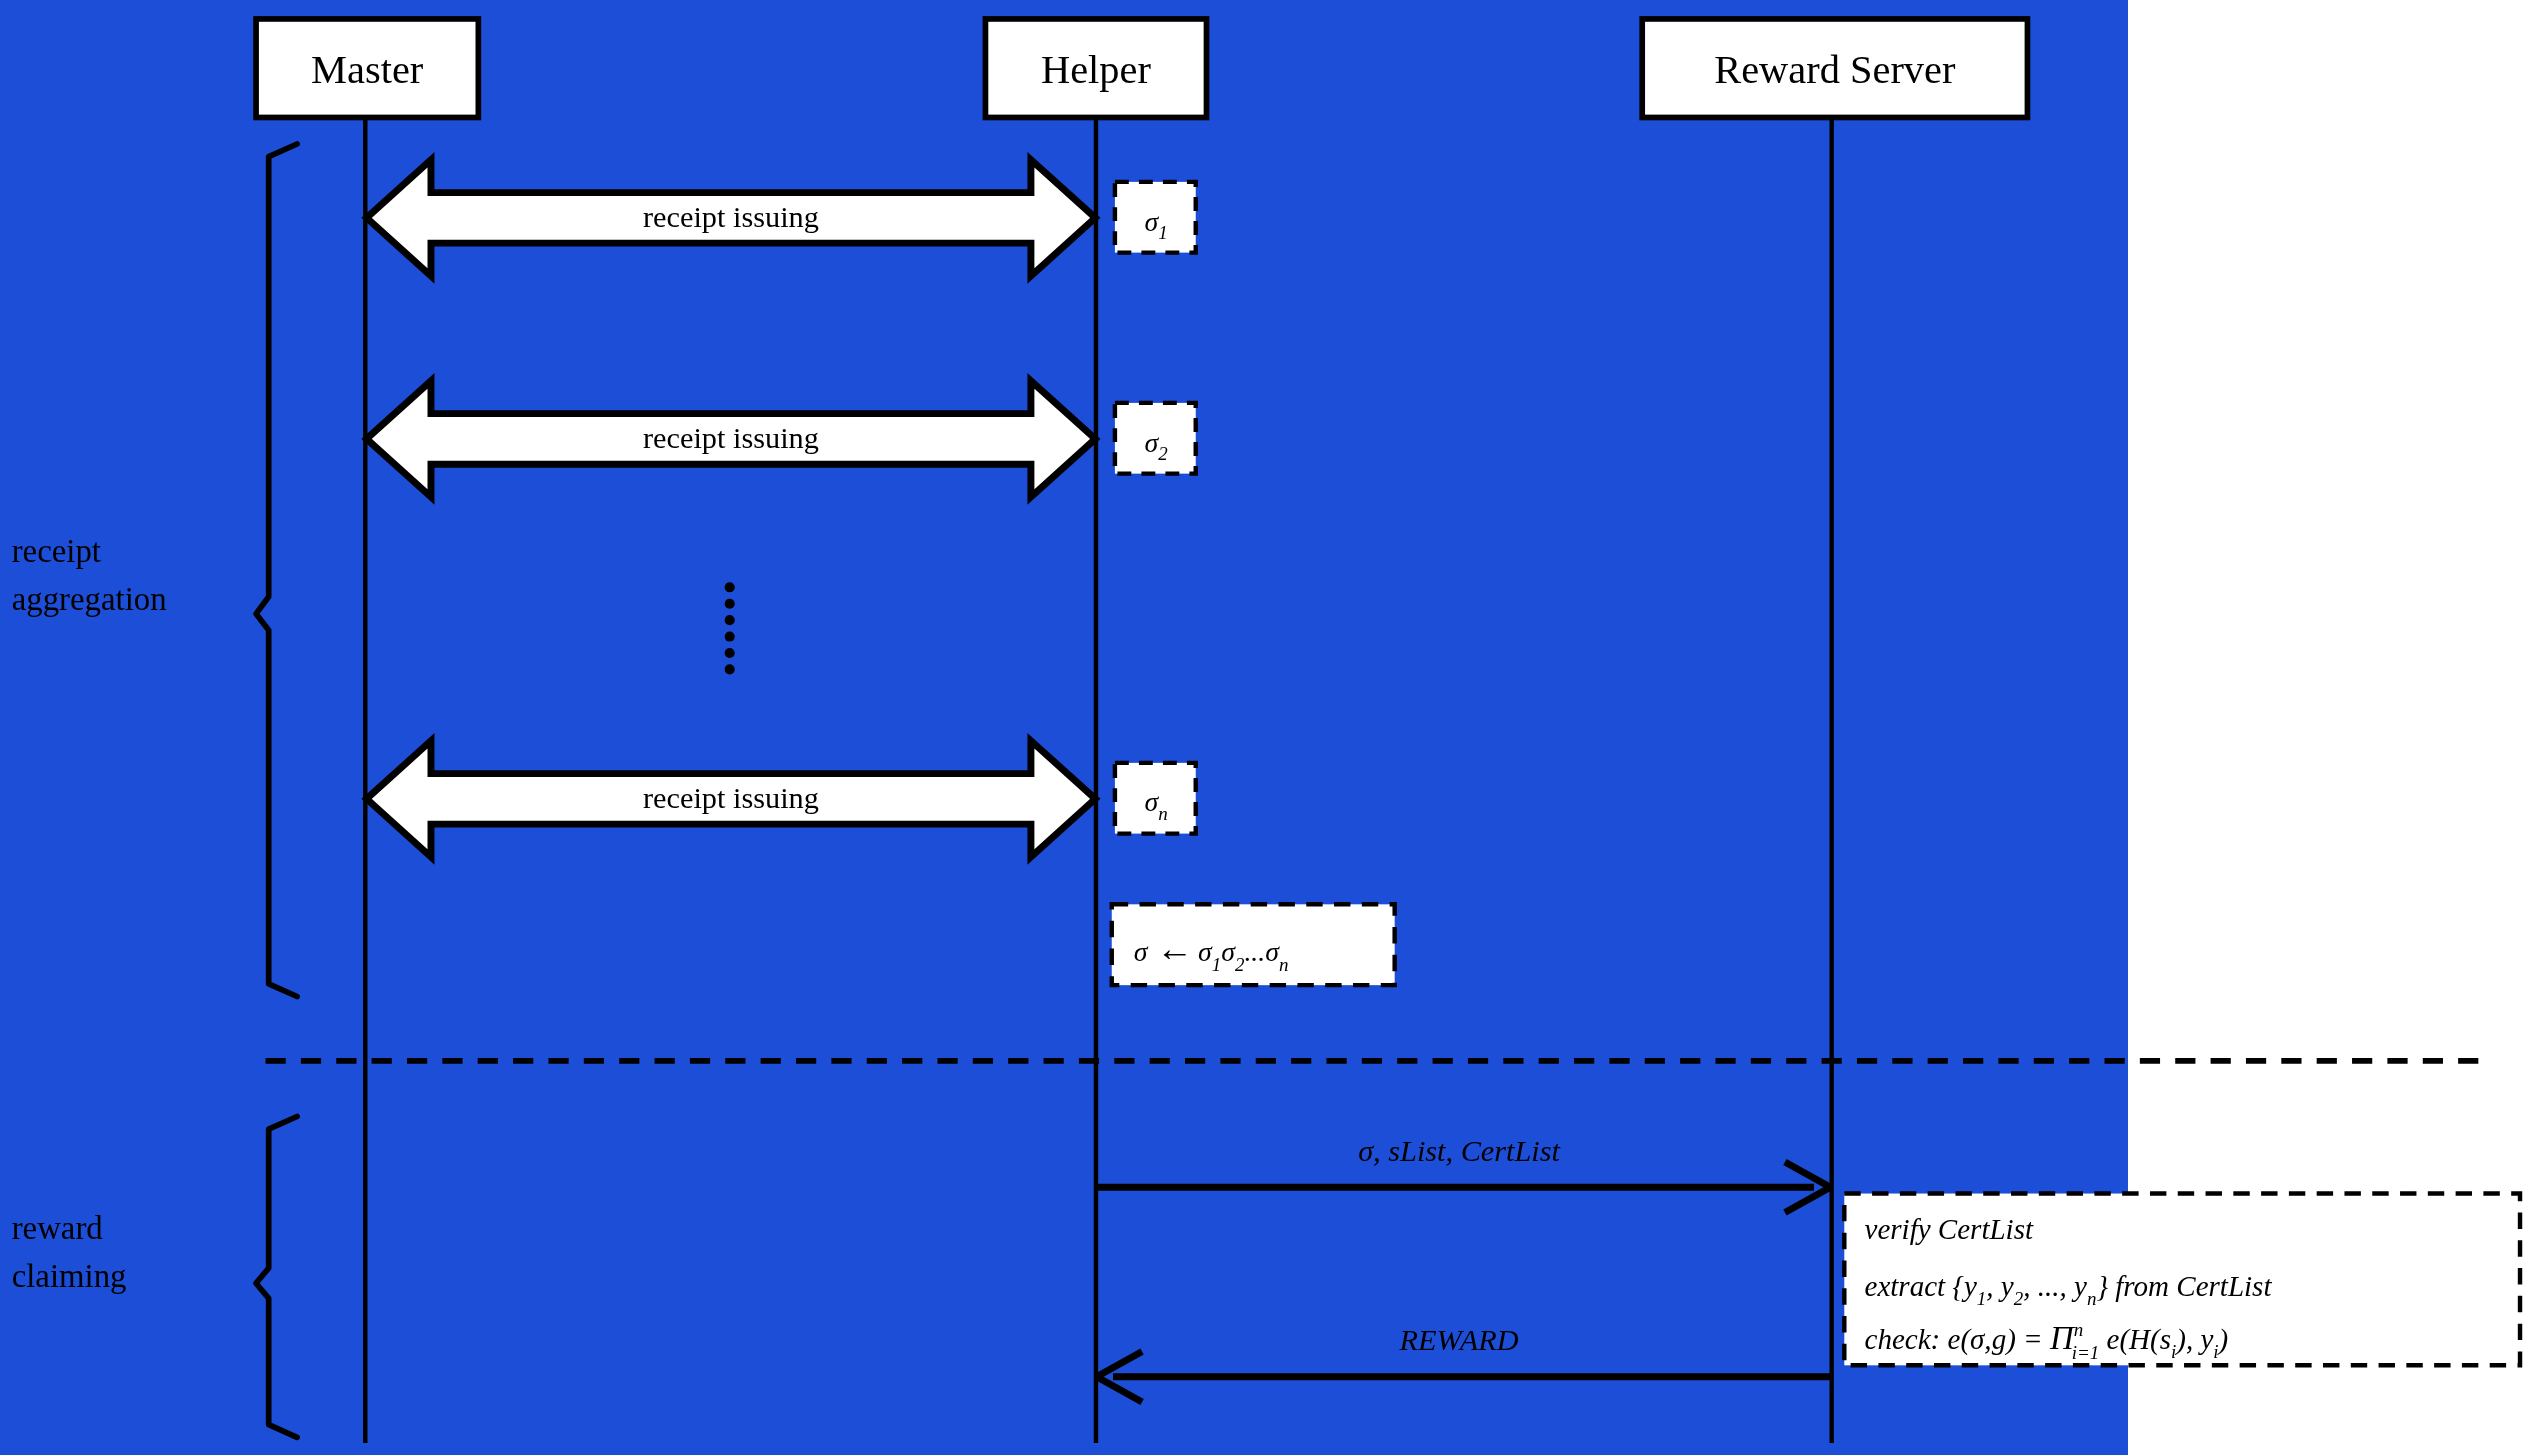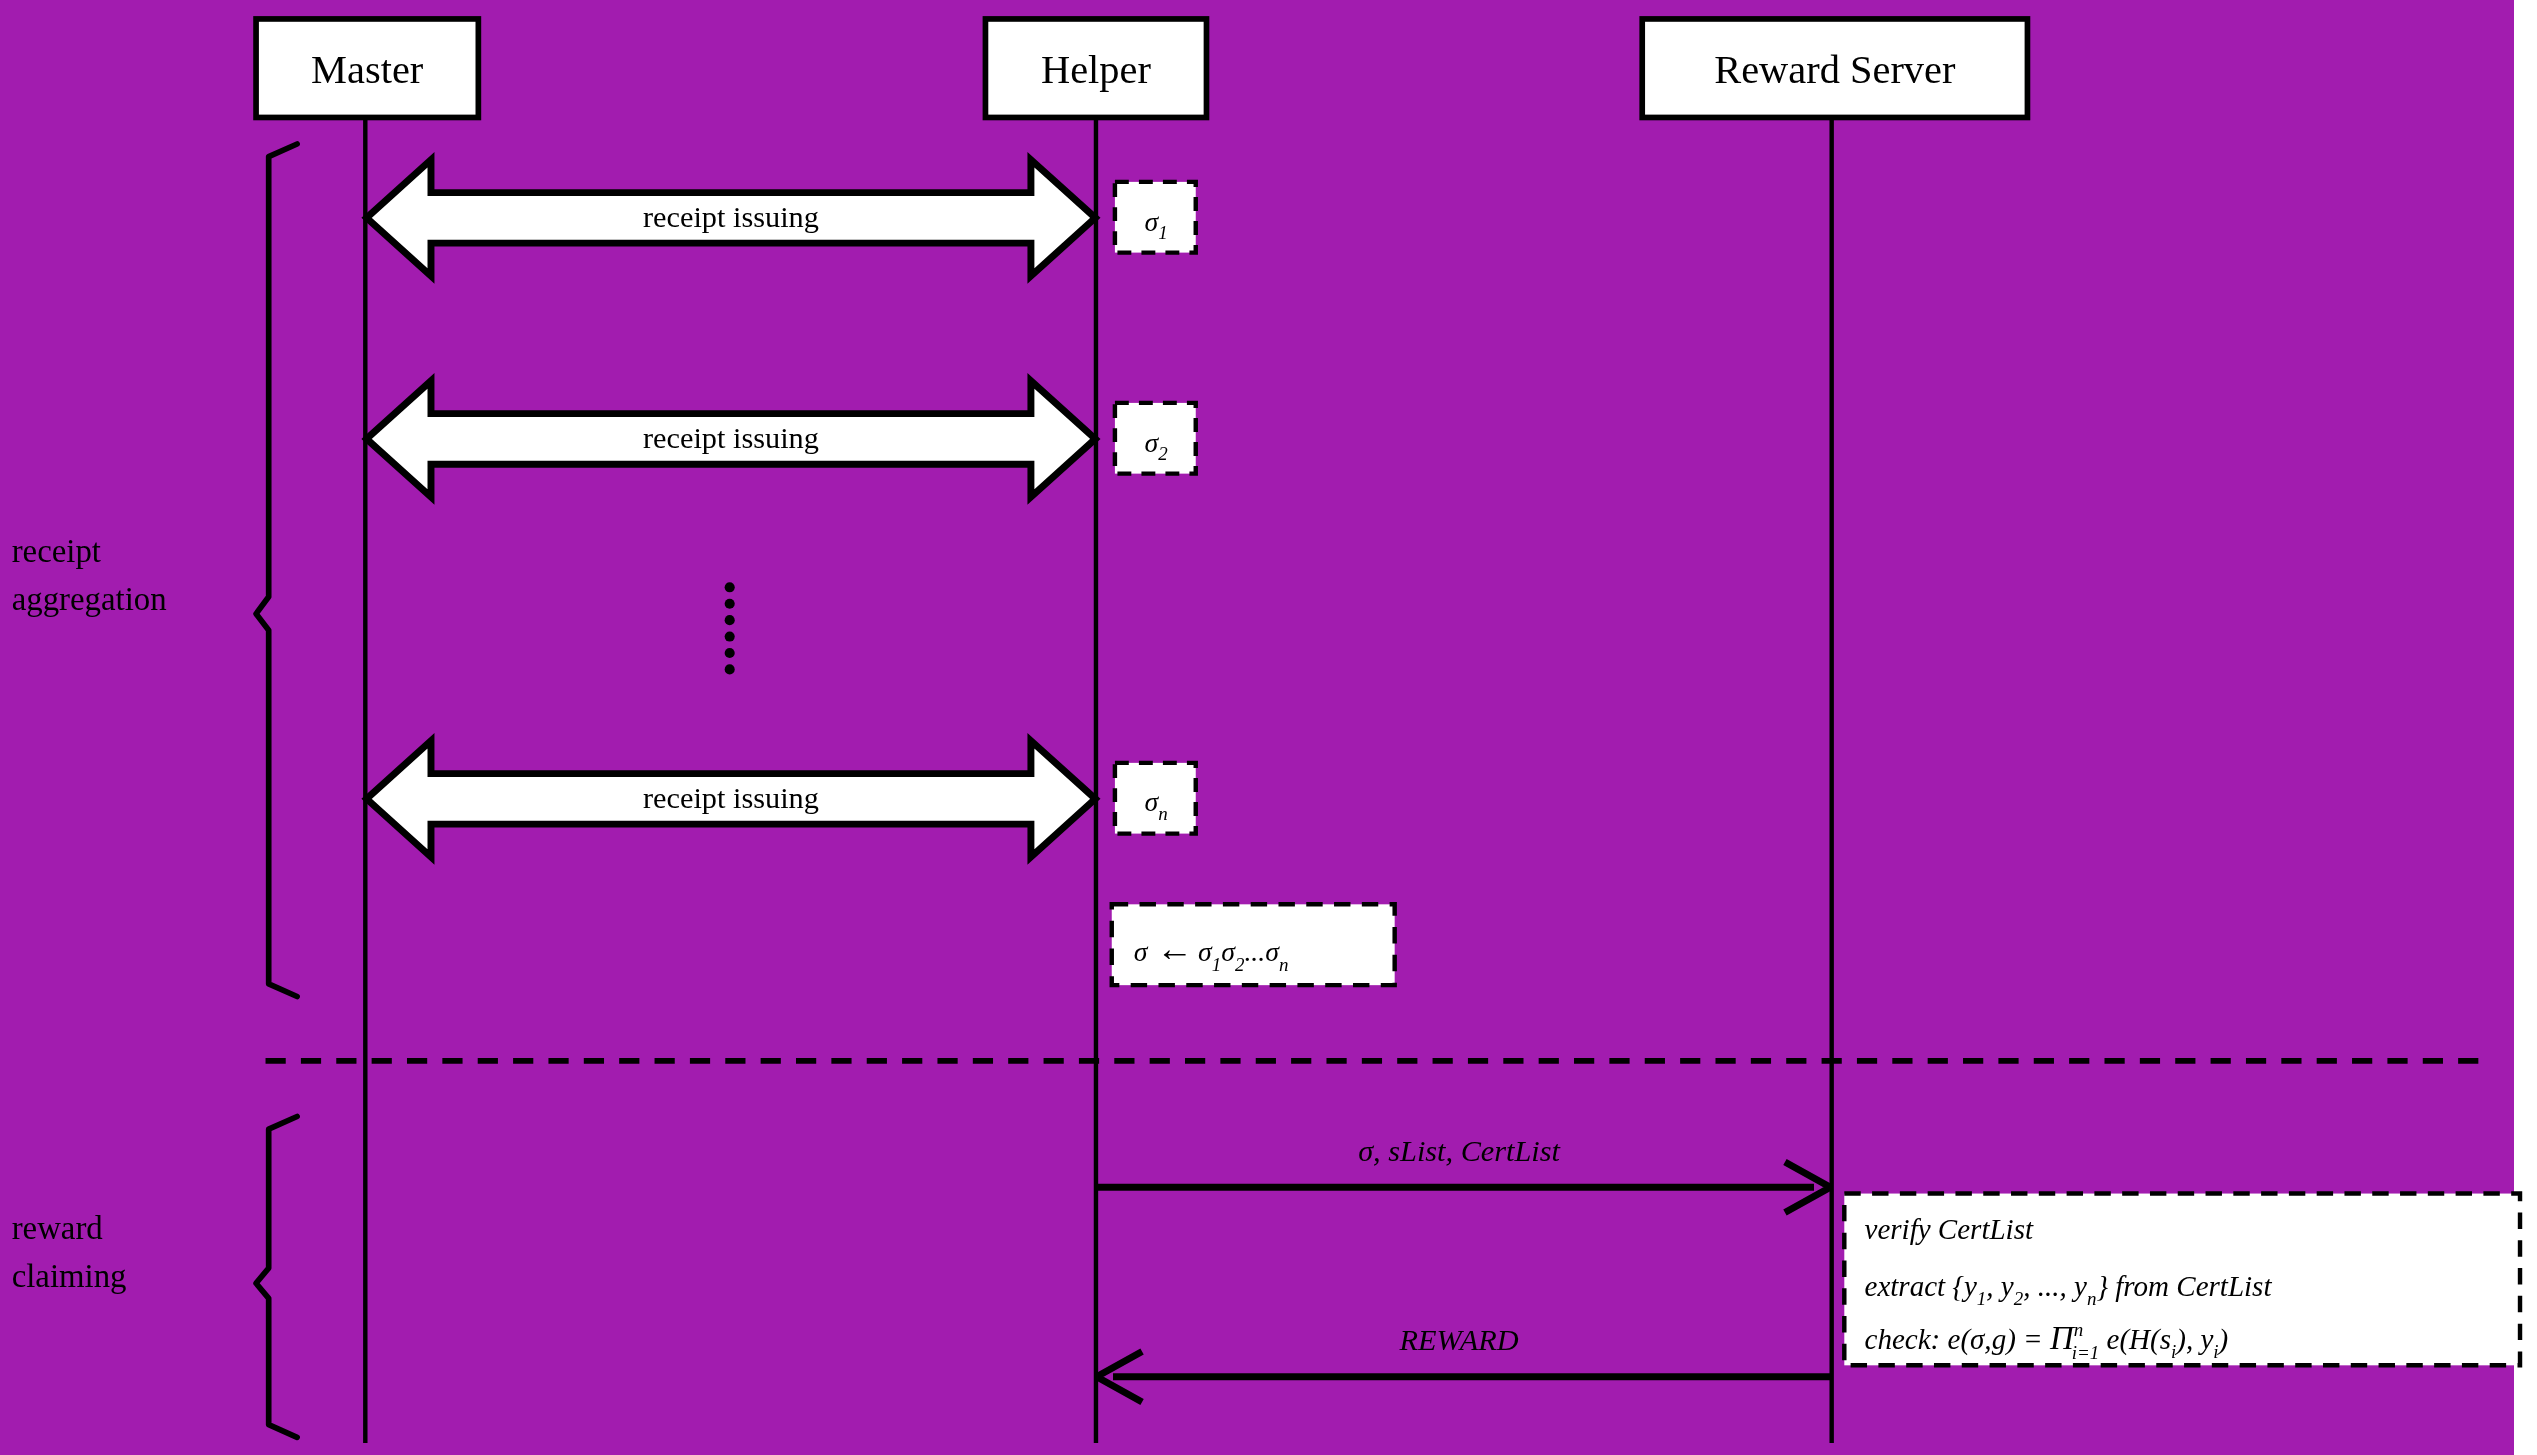--- a/index.html
+++ b/index.html
@@ -1,18 +1,18 @@
 <!DOCTYPE html>
 <html style="font-size:10px"><head>
 <meta charset="utf-8">
 <style>
   html,body{margin:0;padding:0;background:#ffffff;}
   body{width:2538px;height:1455px;overflow:hidden;
        font-family:"Liberation Serif", serif;}
-  #stage{position:relative;width:2514px;height:1455px;background:#a21caf;}
+  #stage{position:relative;width:2128px;height:1455px;background:#1d4ed8;}
   svg#diagram{position:absolute;left:0;top:0;width:2538px;height:1455px;display:block;}
   .lifeline-box-label{font-family:"Liberation Serif", serif;font-size:64px;fill:#000;}
   .msg-label{font-family:"Liberation Serif", serif;font-size:48px;fill:#000;}
   .msg-label-italic{font-family:"Liberation Serif", serif;font-size:48px;font-style:italic;fill:#000;}
   .sigma-label{font-family:"Liberation Serif", serif;font-size:44px;font-style:italic;fill:#000;}
   .phase-label{font-family:"Liberation Serif", serif;font-size:52px;fill:#000;}
   .verify-line{font-family:"Liberation Serif", serif;font-size:46px;font-style:italic;fill:#000;}
   .sub{font-size:30px;}
   .sup{font-size:30px;}
 </style>

